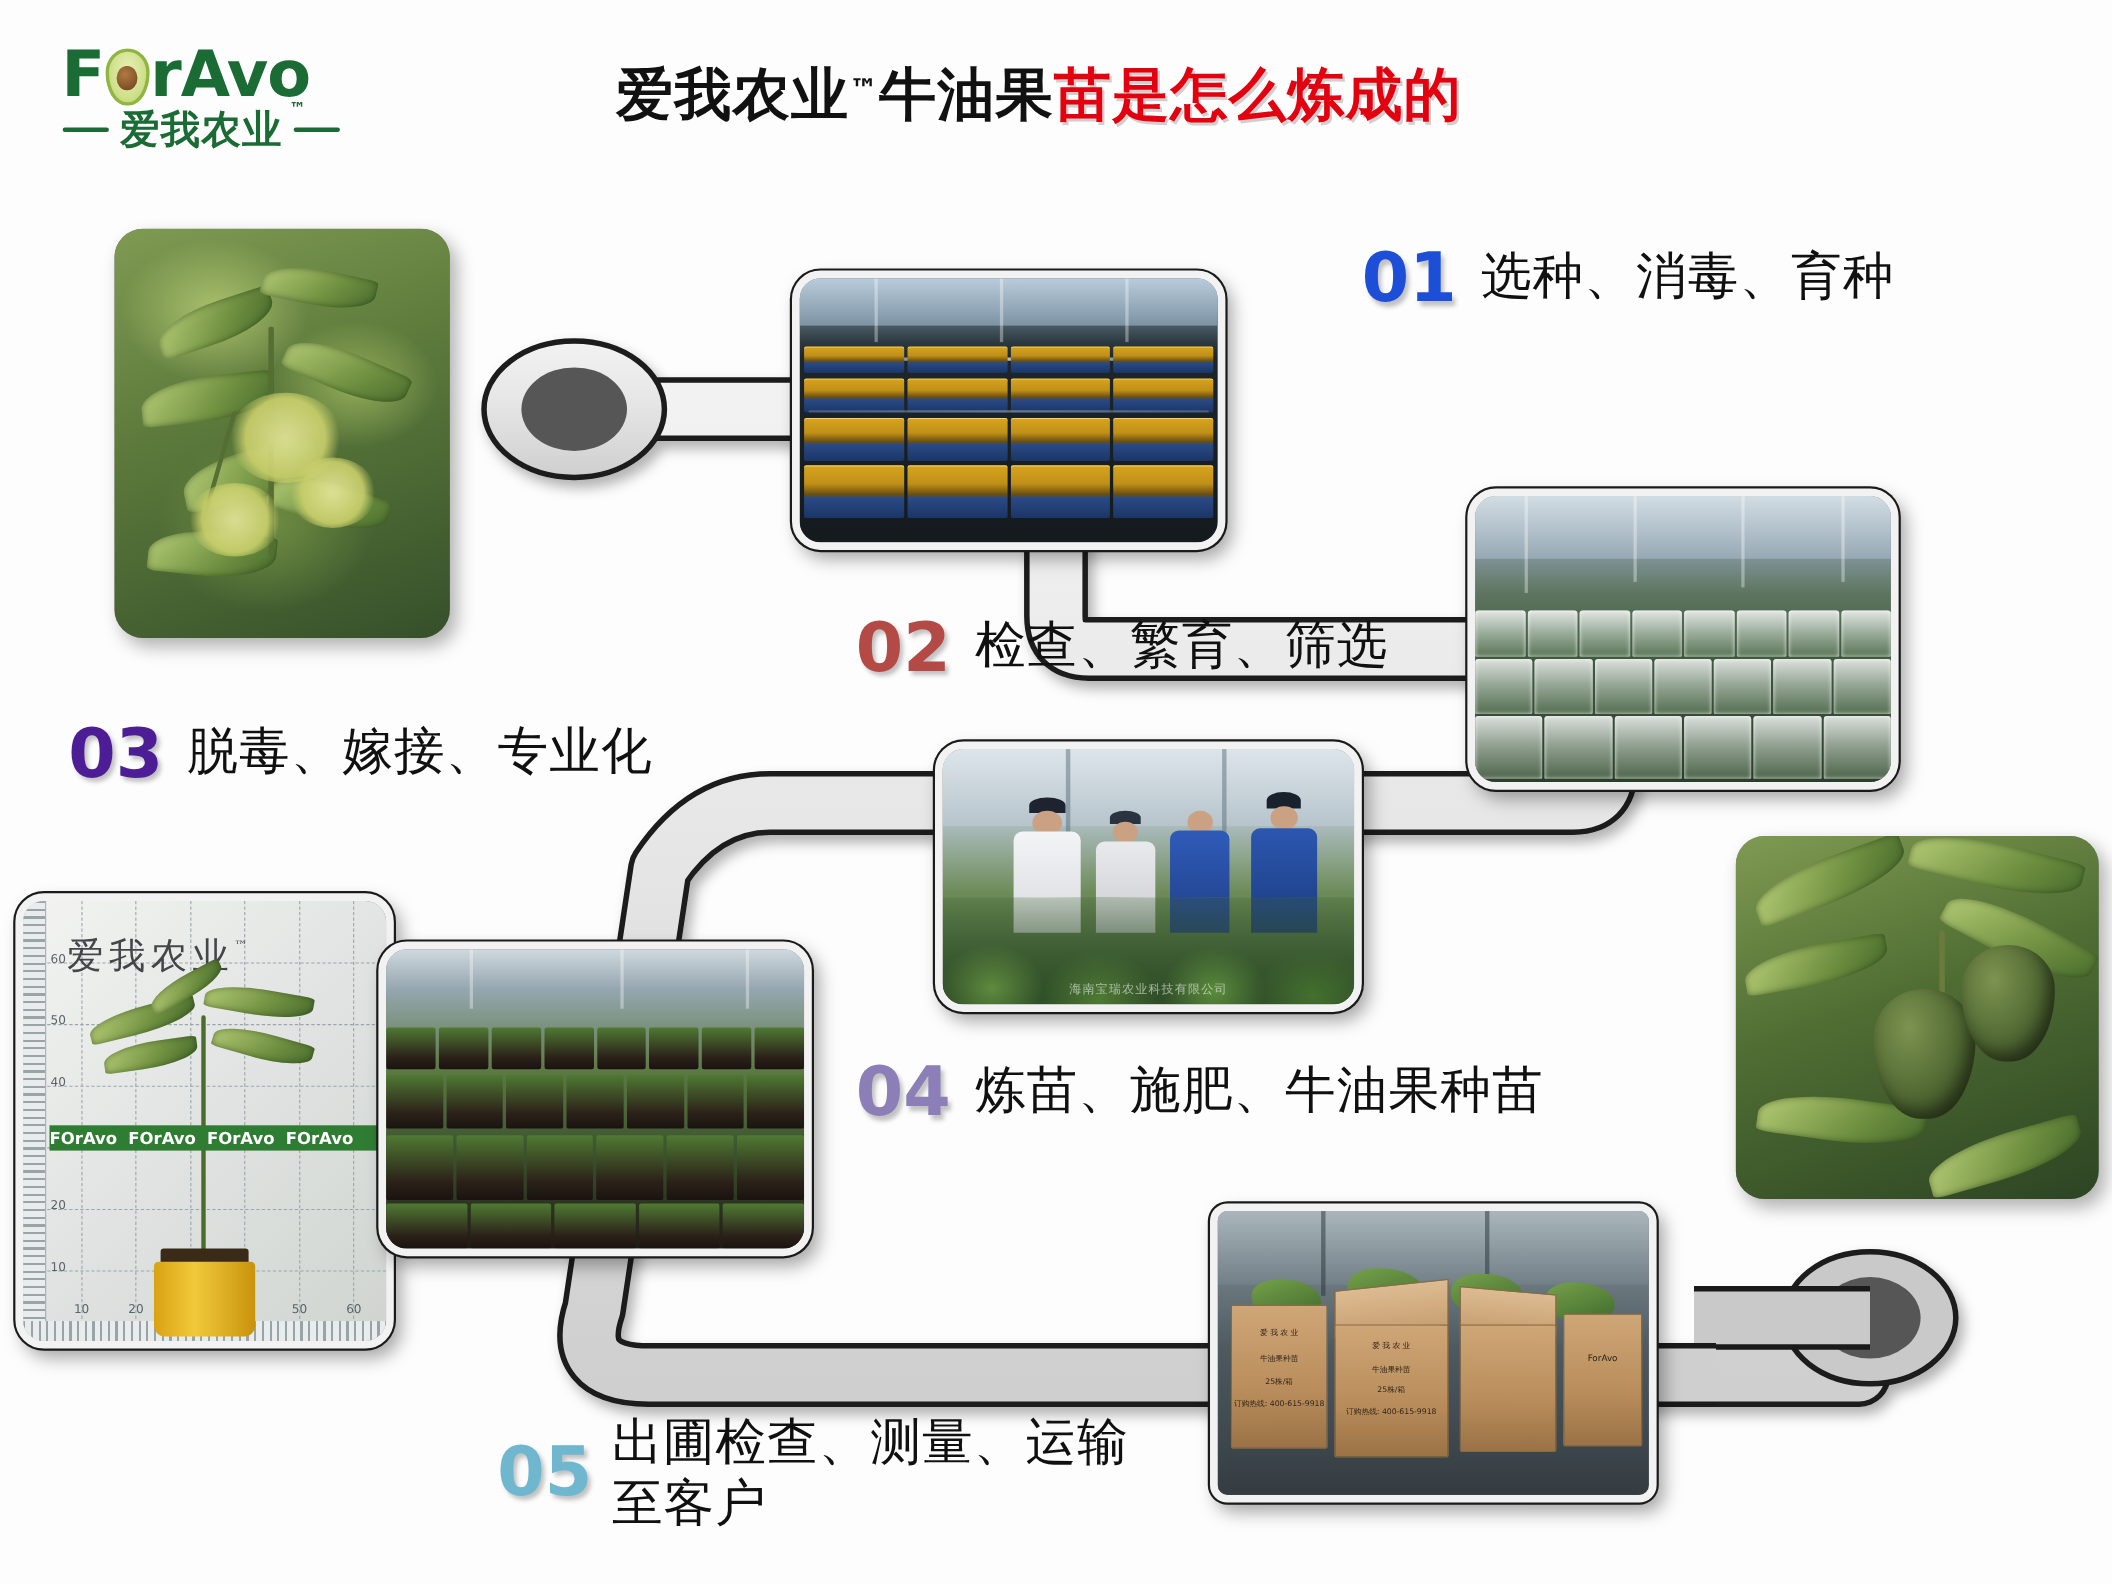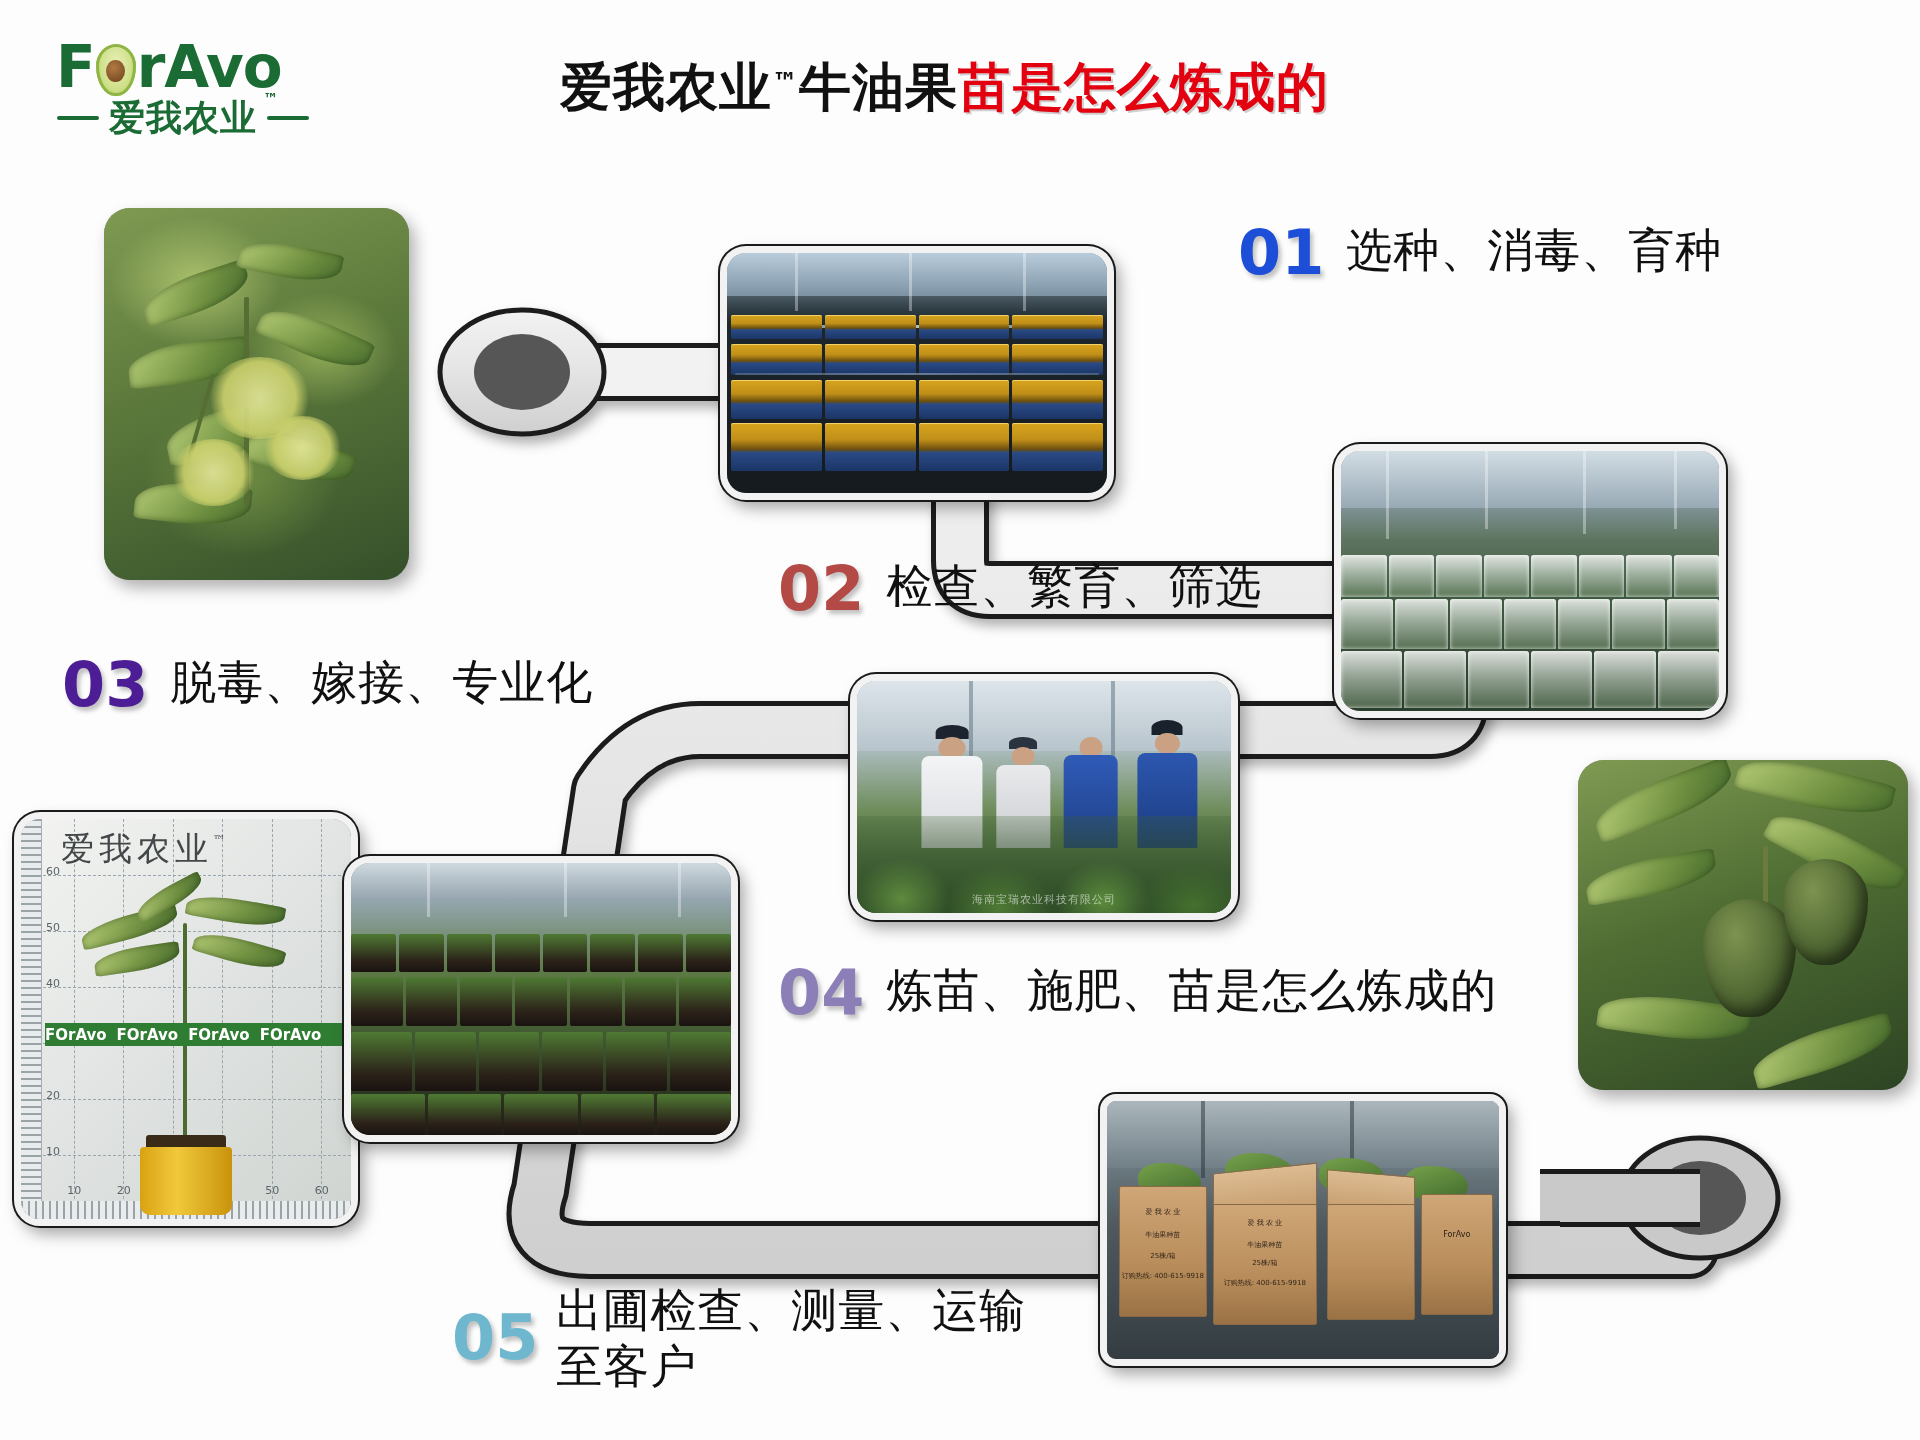--- a/index.html
+++ b/index.html
@@ -132,21 +132,21 @@
   #photo-ruler{left:14px;top:812px;width:330px;height:400px;}
   #photo-ruler .inner{background:linear-gradient(135deg,#f3f4f2 0%,#e2e5e3 45%,#cfd4d1 100%);}
   .ruler-left{position:absolute;left:0;top:0;bottom:0;width:20px;
      background:repeating-linear-gradient(180deg,#9aa3a6 0 2px,#e9ecec 2px 7px);
      border-right:1px solid #aab;}
   .ruler-bottom{position:absolute;left:0;right:0;bottom:0;height:18px;
      background:repeating-linear-gradient(90deg,#9aa3a6 0 2px,#e9ecec 2px 7px);}
   .grid-h{position:absolute;left:22px;right:0;border-top:1px dashed #9aa6ae;}
   .grid-v{position:absolute;top:0;bottom:20px;border-left:1px dashed #9aa6ae;}
   .rnum{position:absolute;font-size:11px;color:#5a6468;font-family:"DejaVu Sans",sans-serif;}
-  .board-title{position:absolute;left:40px;top:8px;right:8px;
+  .board-title{position:absolute;left:40px;top:28px;right:8px;
      font-family:"DejaVu Serif","Liberation Serif",serif;
      font-size:33px;color:#2c3033;letter-spacing:5px;opacity:.88;font-weight:400;}
   .board-title .tm{font-size:12px;vertical-align:16px;letter-spacing:0;}
   .foravo-band{position:absolute;left:24px;right:0;height:23px;background:#2f7d32;
      display:flex;align-items:center;overflow:hidden;}
   .foravo-band span{color:#fff;font-weight:700;font-size:15px;white-space:nowrap;
      padding-right:10px;font-family:"DejaVu Sans",sans-serif;}
   .pot{position:absolute;border-radius:4px 4px 10px 10px;
      background:linear-gradient(90deg,#d9a212,#f1c93b 40%,#c9930c);}
   .soil{position:absolute;border-radius:3px;background:#3a2a18;}
@@ -548,21 +548,21 @@
     <span class="txt">检查、繁育、筛选</span>
   </div>
 
   <div class="step" id="step-03">
     <span class="num" style="color:#4c1d95;">03</span>
     <span class="txt">脱毒、嫁接、专业化</span>
   </div>
 
   <div class="step" id="step-04">
     <span class="num" style="color:#8c7fb8;">04</span>
-    <span class="txt">炼苗、施肥、苗是怎么炼成的</span>
+    <span class="txt">炼苗、施肥、牛油果种苗</span>
   </div>
 
   <div class="step" id="step-05">
     <span class="num" style="color:#6fb7cf;">05</span>
     <span class="txt">
       <span class="l1">出圃检查、测量、运输</span>
       <span class="l2">至客户</span>
     </span>
   </div>
 

